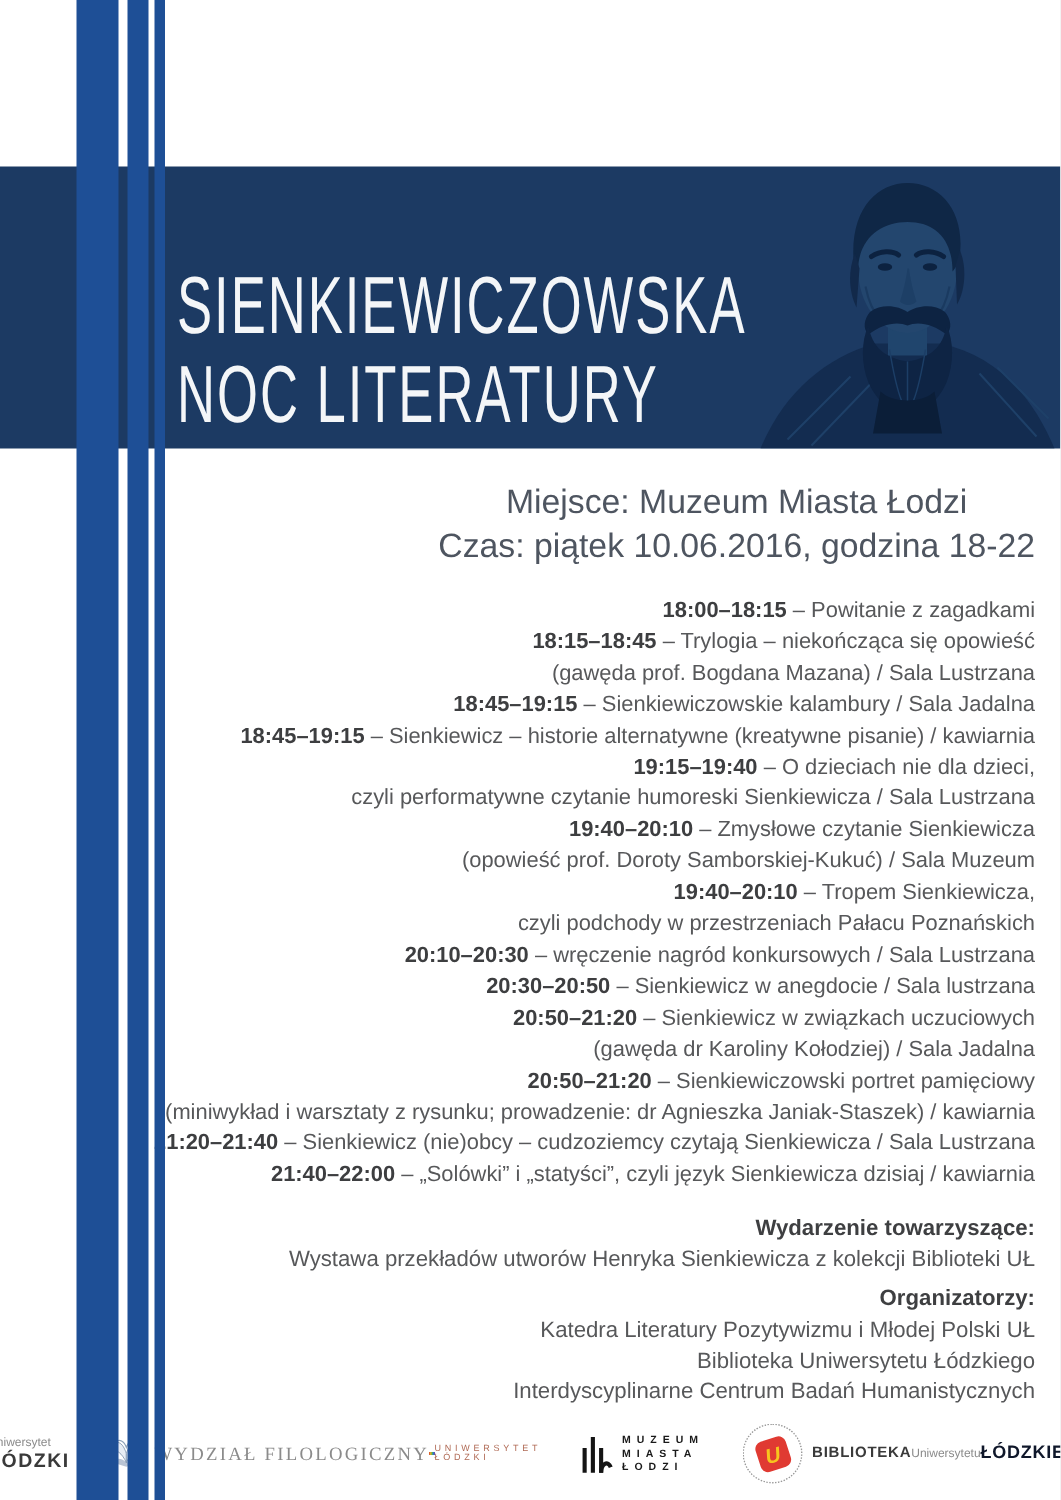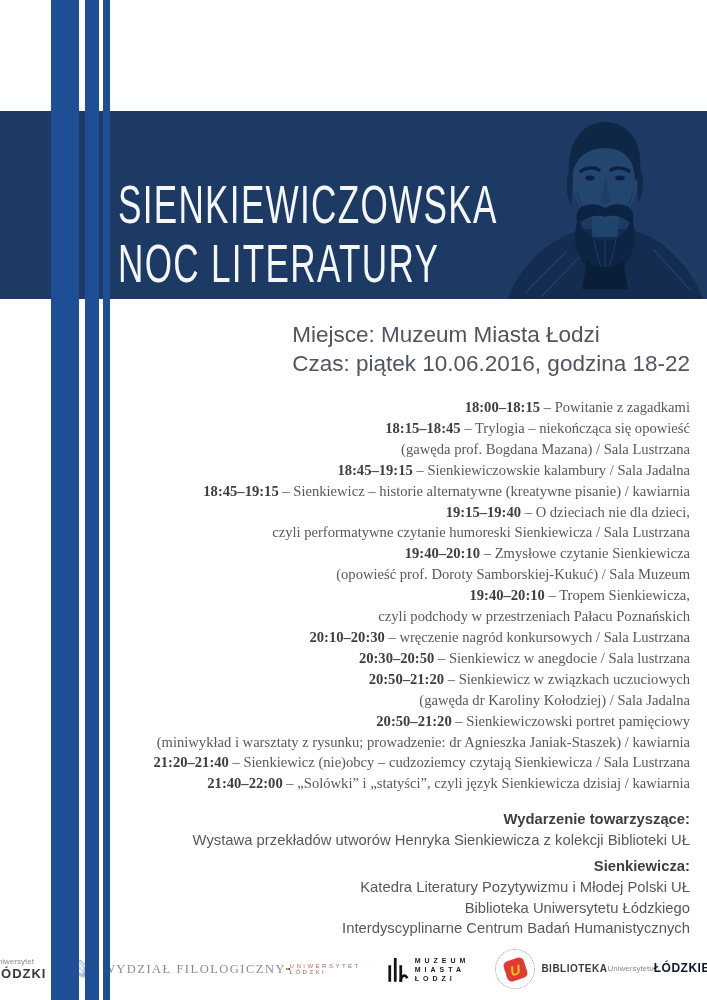--- a/index.html
+++ b/index.html
@@ -17,27 +17,27 @@
   
   .banner{position:absolute;top:111px;left:0;width:707px;height:188px;background:#1c3a63;z-index:2;}
   .title{
     position:absolute;left:118px;top:64px;color:#f4f6f8;
     font-size:54px;line-height:59px;font-weight:400;letter-spacing:2px;
     transform:scaleX(0.65);transform-origin:left top;white-space:nowrap;
   }
   .portrait{position:absolute;right:2px;top:0;height:188px;width:200px;}
   
   .event-info{
-    position:absolute;top:320px;right:17px;text-align:left;
+    position:absolute;top:320px;right:17px;text-align:center;
     color:#4e5560;font-size:22.5px;line-height:29px;z-index:3;
   }
   
   .schedule{
     position:absolute;top:397px;right:17px;width:590px;text-align:right;
-    color:#57585a;font-size:14.6px;line-height:20.9px;z-index:3;font-family:Liberation Serif, serif;
+    color:#57585a;font-size:14.6px;line-height:20.9px;z-index:3;
   }
   .sched-time{font-weight:bold;color:#3d3e40;}
   
   .side-event,.organizers{
     position:absolute;right:17px;text-align:right;color:#57585a;
     font-size:14.8px;line-height:20.8px;z-index:3;
   }
   .side-event{top:809px;}
   .organizers{top:856px;}
   .section-heading{font-weight:bold;color:#3e3f41;}
@@ -143,21 +143,21 @@
       <div class="sched-line"><span class="sched-time">21:20–21:40</span> – Sienkiewicz (nie)obcy – cudzoziemcy czytają Sienkiewicza / Sala Lustrzana</div>
       <div class="sched-line"><span class="sched-time">21:40–22:00</span> – „Solówki” i „statyści”, czyli język Sienkiewicza dzisiaj / kawiarnia</div>
     </div>
 
   <div class="side-event">
     <div class="section-heading">Wydarzenie towarzyszące:</div>
     <div>Wystawa przekładów utworów Henryka Sienkiewicza z kolekcji Biblioteki UŁ</div>
   </div>
 
   <div class="organizers">
-    <div class="section-heading">Sienkiewicza:</div>
+    <div class="section-heading">Organizatorzy:</div>
     <div>Katedra Literatury Pozytywizmu i Młodej Polski UŁ</div>
     <div>Biblioteka Uniwersytetu Łódzkiego</div>
     <div>Interdyscyplinarne Centrum Badań Humanistycznych</div>
   </div>
 
   <div class="footer">
 
     <div class="logo">
       <div class="seal">
         <div class="seal-square">

